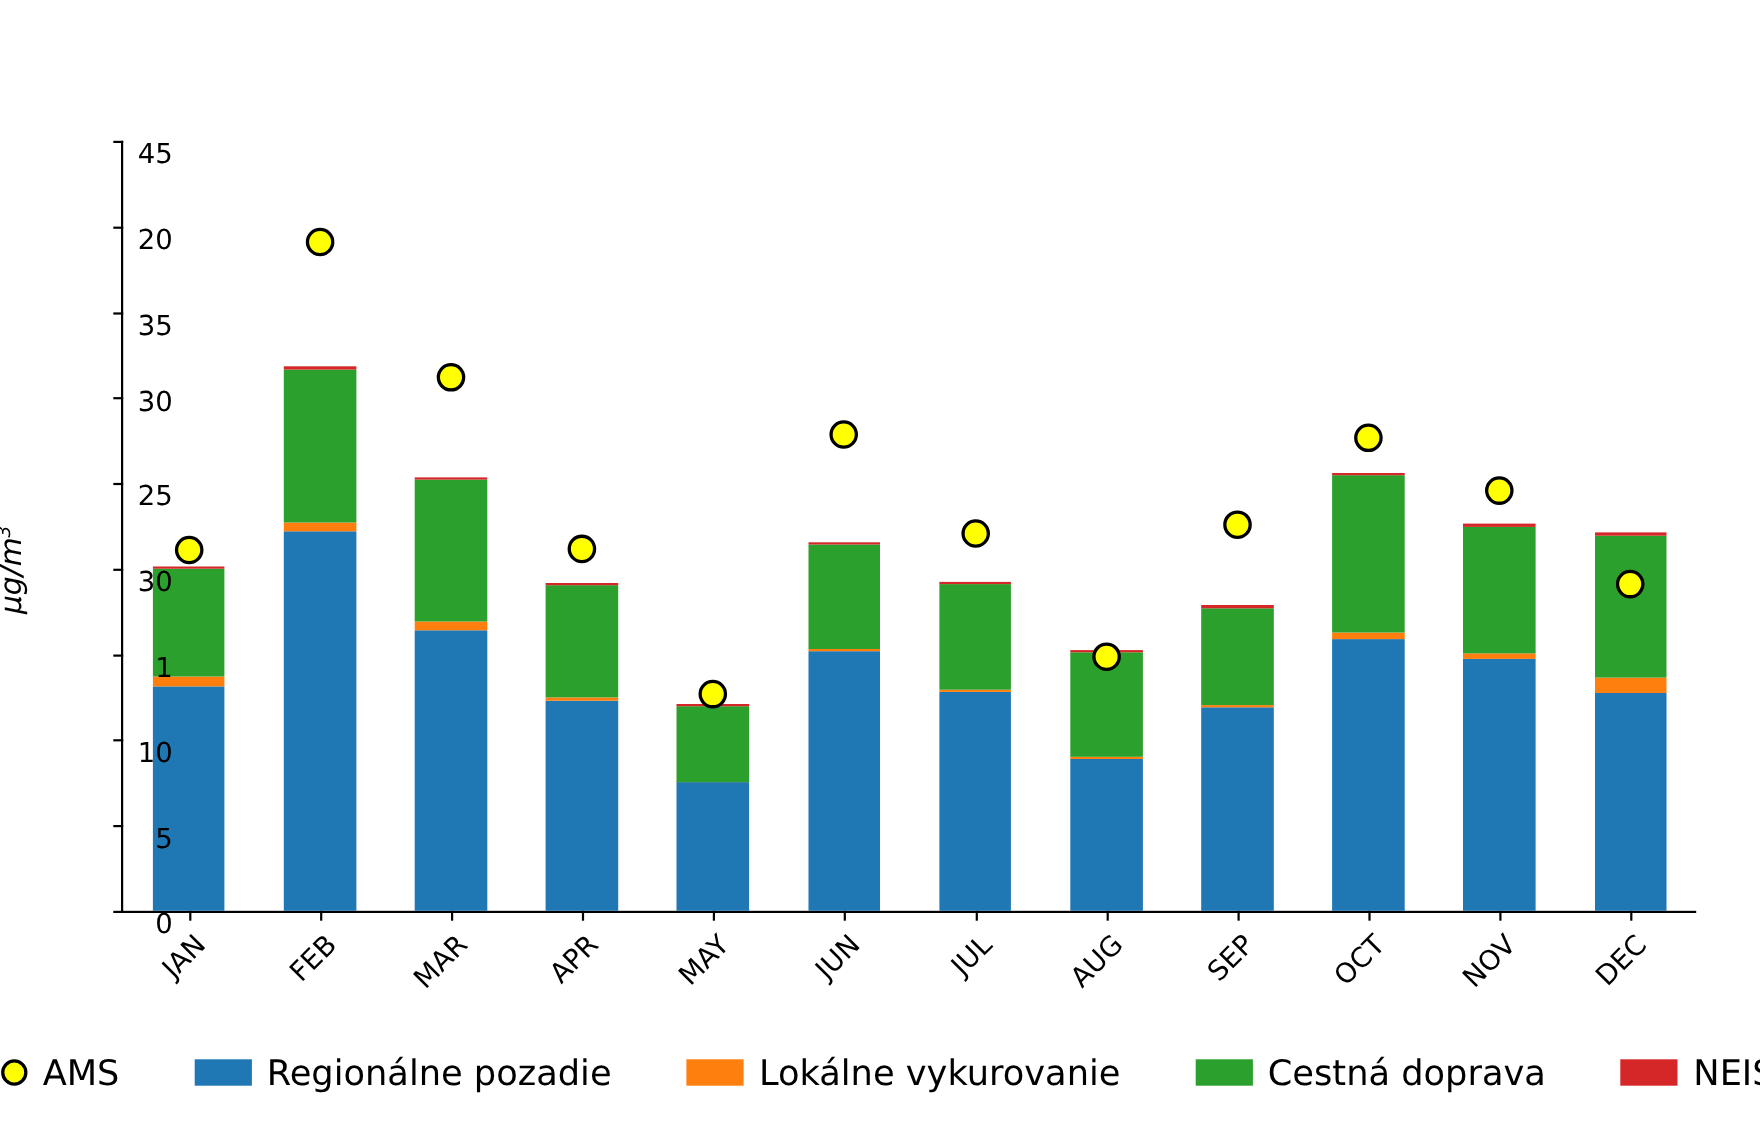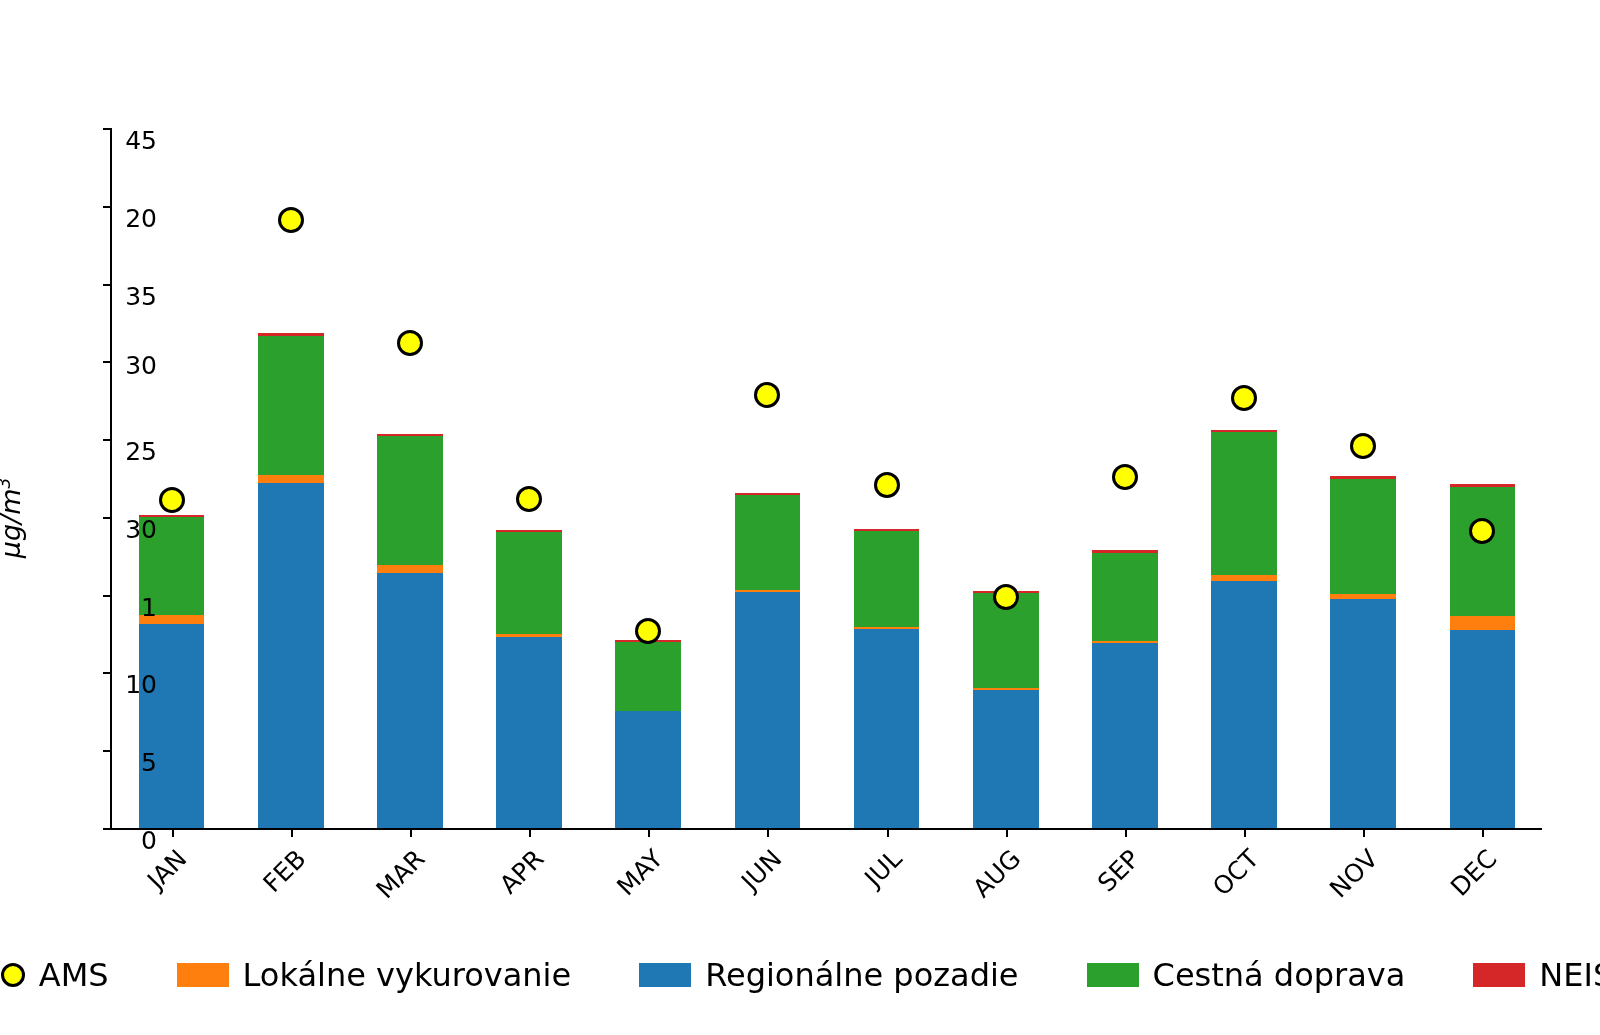--- a/index.html
+++ b/index.html
@@ -208,26 +208,26 @@
       <div class="xtickmark" style="left: 1370.42px;"></div>
       <div class="xtlabel" style="left: 1306.42px; width: 64px;">DEC</div>
     </div>
 
   <div id="legend">
       <div class="legend-item">
         <span class="swatch-circle"></span>
         <span class="legend-label">AMS</span>
       </div>
       <div class="legend-item">
+        <span class="swatch" style="background: rgb(31, 119, 180);"></span>
+        <span class="legend-label">Regionálne pozadie</span>
+      </div>
+      <div class="legend-item">
         <span class="swatch" style="background: rgb(255, 127, 14);"></span>
         <span class="legend-label">Lokálne vykurovanie</span>
-      </div>
-      <div class="legend-item">
-        <span class="swatch" style="background: rgb(31, 119, 180);"></span>
-        <span class="legend-label">Regionálne pozadie</span>
       </div>
       <div class="legend-item">
         <span class="swatch" style="background: rgb(44, 160, 44);"></span>
         <span class="legend-label">Cestná doprava</span>
       </div>
       <div class="legend-item">
         <span class="swatch" style="background: rgb(214, 39, 40);"></span>
         <span class="legend-label">NEIS</span>
       </div>
     </div>

